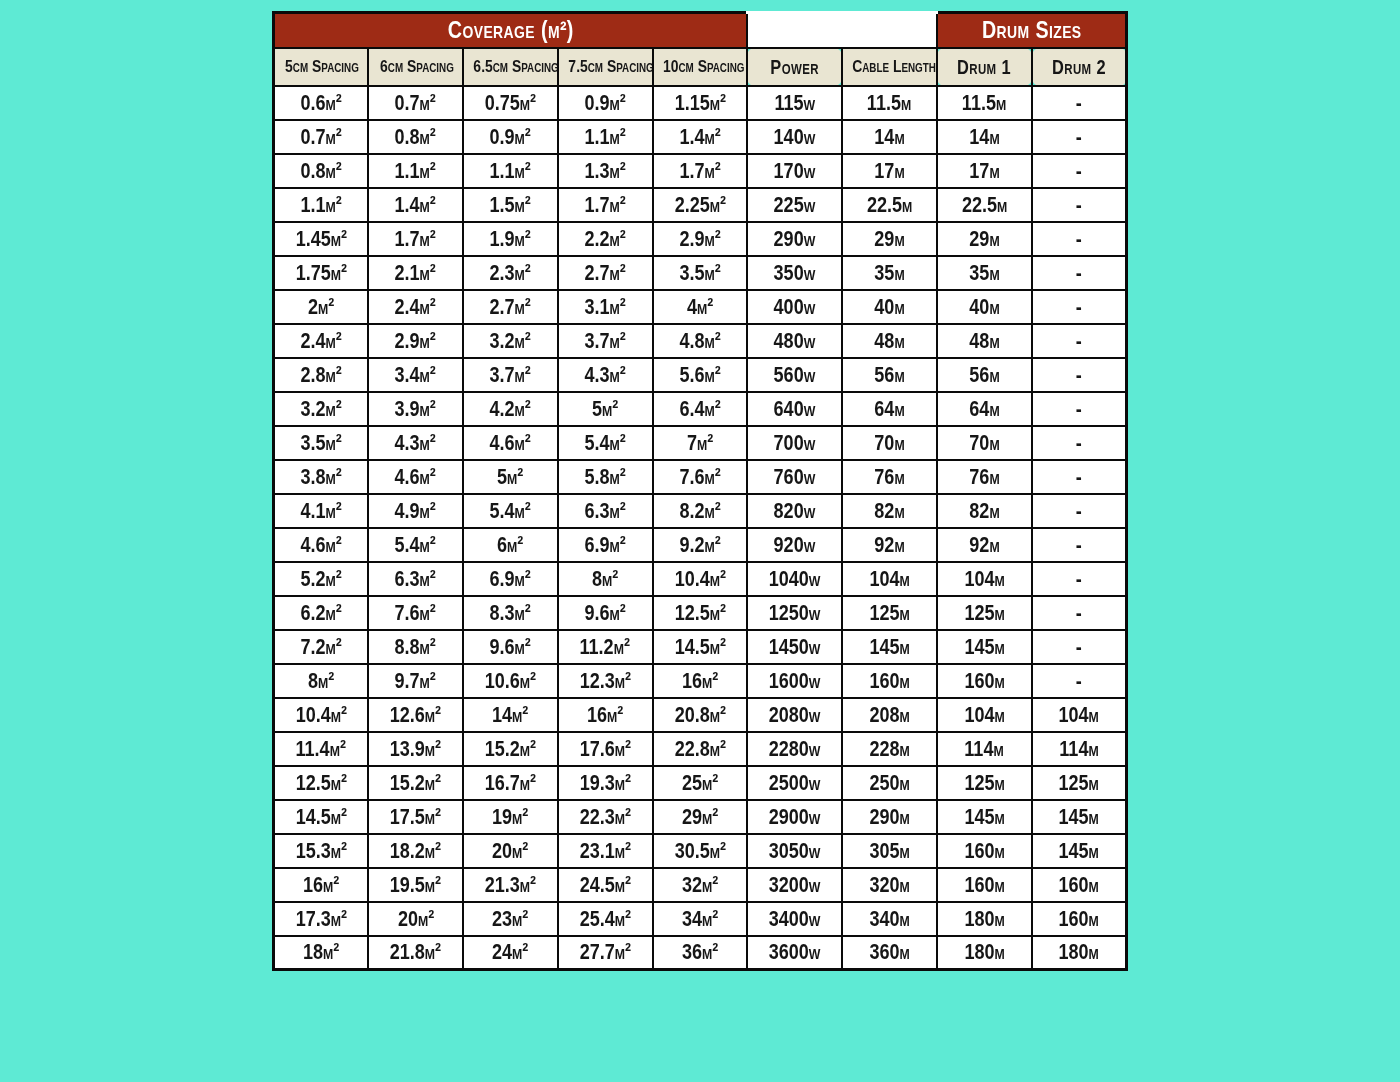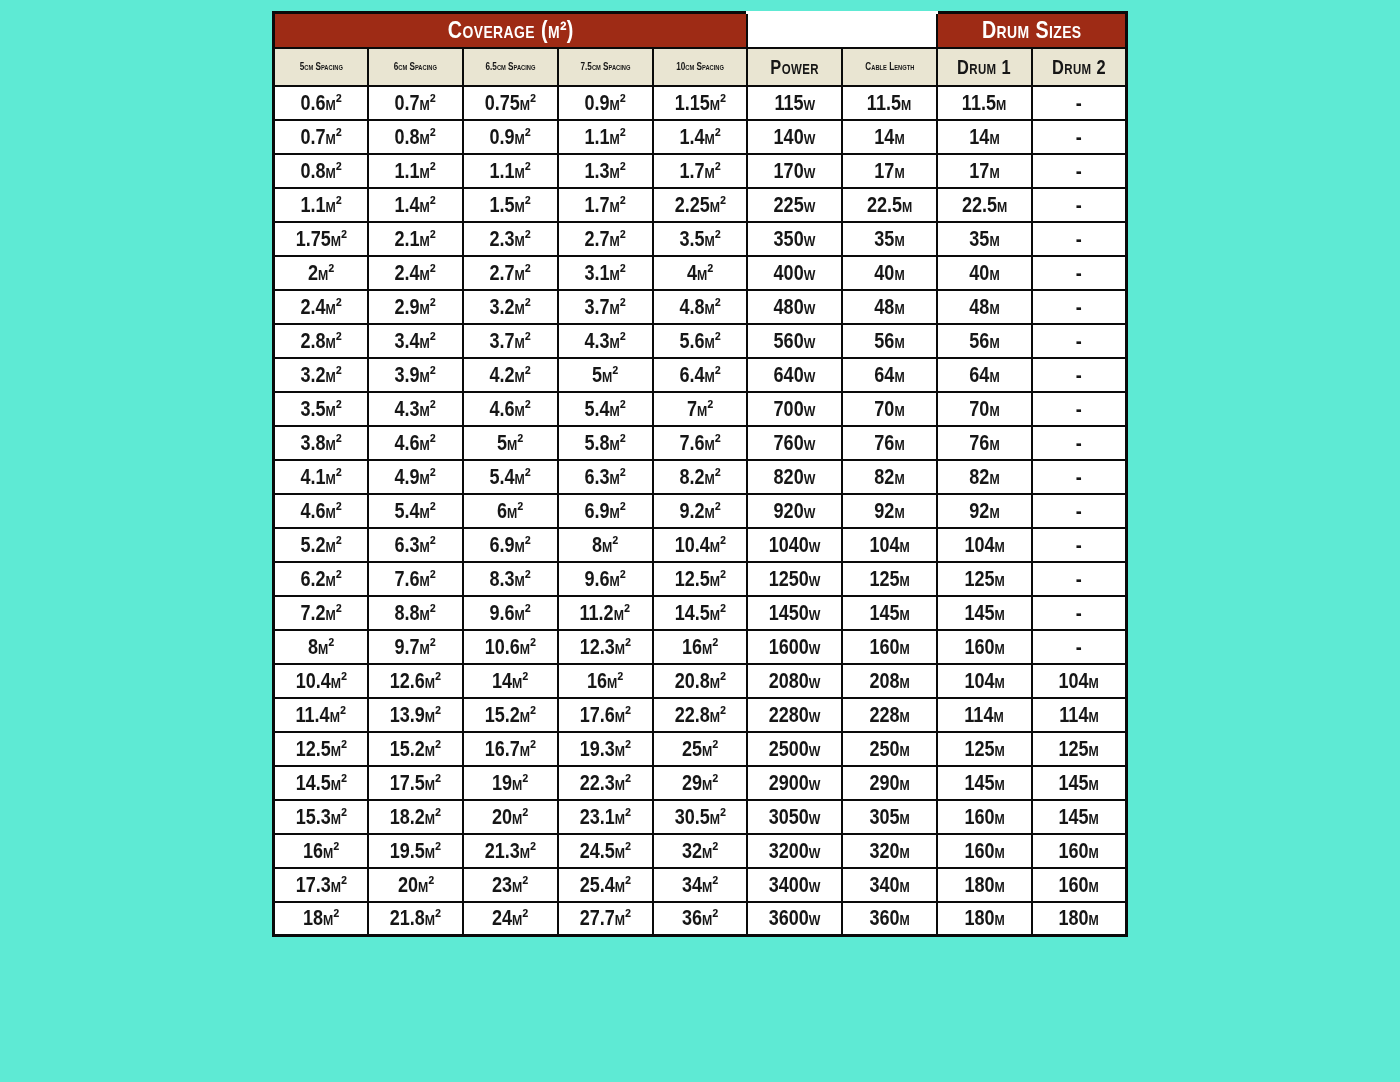--- a/index.html
+++ b/index.html
@@ -53,22 +53,22 @@
     letter-spacing: 0.5px;
   }
   th.group.blank {
     background: #ffffff;
     border-top: 3px solid #ffffff;
   }
   th.col {
     background: #e9e5d2;
     color: #161616;
   }
-  th.col.small { font-size: 10px; }
-  th.col.large { font-size: 20px; letter-spacing: 0.5px; }
+  th.col.small { font-size: 17px; text-align: right; }
+  th.col.large { font-size: 20px; letter-spacing: 0.5px; border-radius: 8px; }
   td.cell {
     background: #ffffff;
     color: #161616;
     font-size: 22px;
   }
 </style>
 </head>
 <body>
 
 <div class="page">
@@ -130,20 +130,31 @@
           <td class="cell"><span class="condense">1.4m²</span></td>
           <td class="cell"><span class="condense">1.5m²</span></td>
           <td class="cell"><span class="condense">1.7m²</span></td>
           <td class="cell"><span class="condense">2.25m²</span></td>
           <td class="cell"><span class="condense">225w</span></td>
           <td class="cell"><span class="condense">22.5m</span></td>
           <td class="cell"><span class="condense">22.5m</span></td>
           <td class="cell"><span class="condense">-</span></td>
         </tr>
         <tr>
+          <td class="cell"><span class="condense">1.45m²</span></td>
+          <td class="cell"><span class="condense">1.7m²</span></td>
+          <td class="cell"><span class="condense">1.9m²</span></td>
+          <td class="cell"><span class="condense">2.2m²</span></td>
+          <td class="cell"><span class="condense">2.9m²</span></td>
+          <td class="cell"><span class="condense">290w</span></td>
+          <td class="cell"><span class="condense">29m</span></td>
+          <td class="cell"><span class="condense">29m</span></td>
+          <td class="cell"><span class="condense">-</span></td>
+        </tr>
+        <tr>
           <td class="cell"><span class="condense">1.75m²</span></td>
           <td class="cell"><span class="condense">2.1m²</span></td>
           <td class="cell"><span class="condense">2.3m²</span></td>
           <td class="cell"><span class="condense">2.7m²</span></td>
           <td class="cell"><span class="condense">3.5m²</span></td>
           <td class="cell"><span class="condense">350w</span></td>
           <td class="cell"><span class="condense">35m</span></td>
           <td class="cell"><span class="condense">35m</span></td>
           <td class="cell"><span class="condense">-</span></td>
         </tr>

